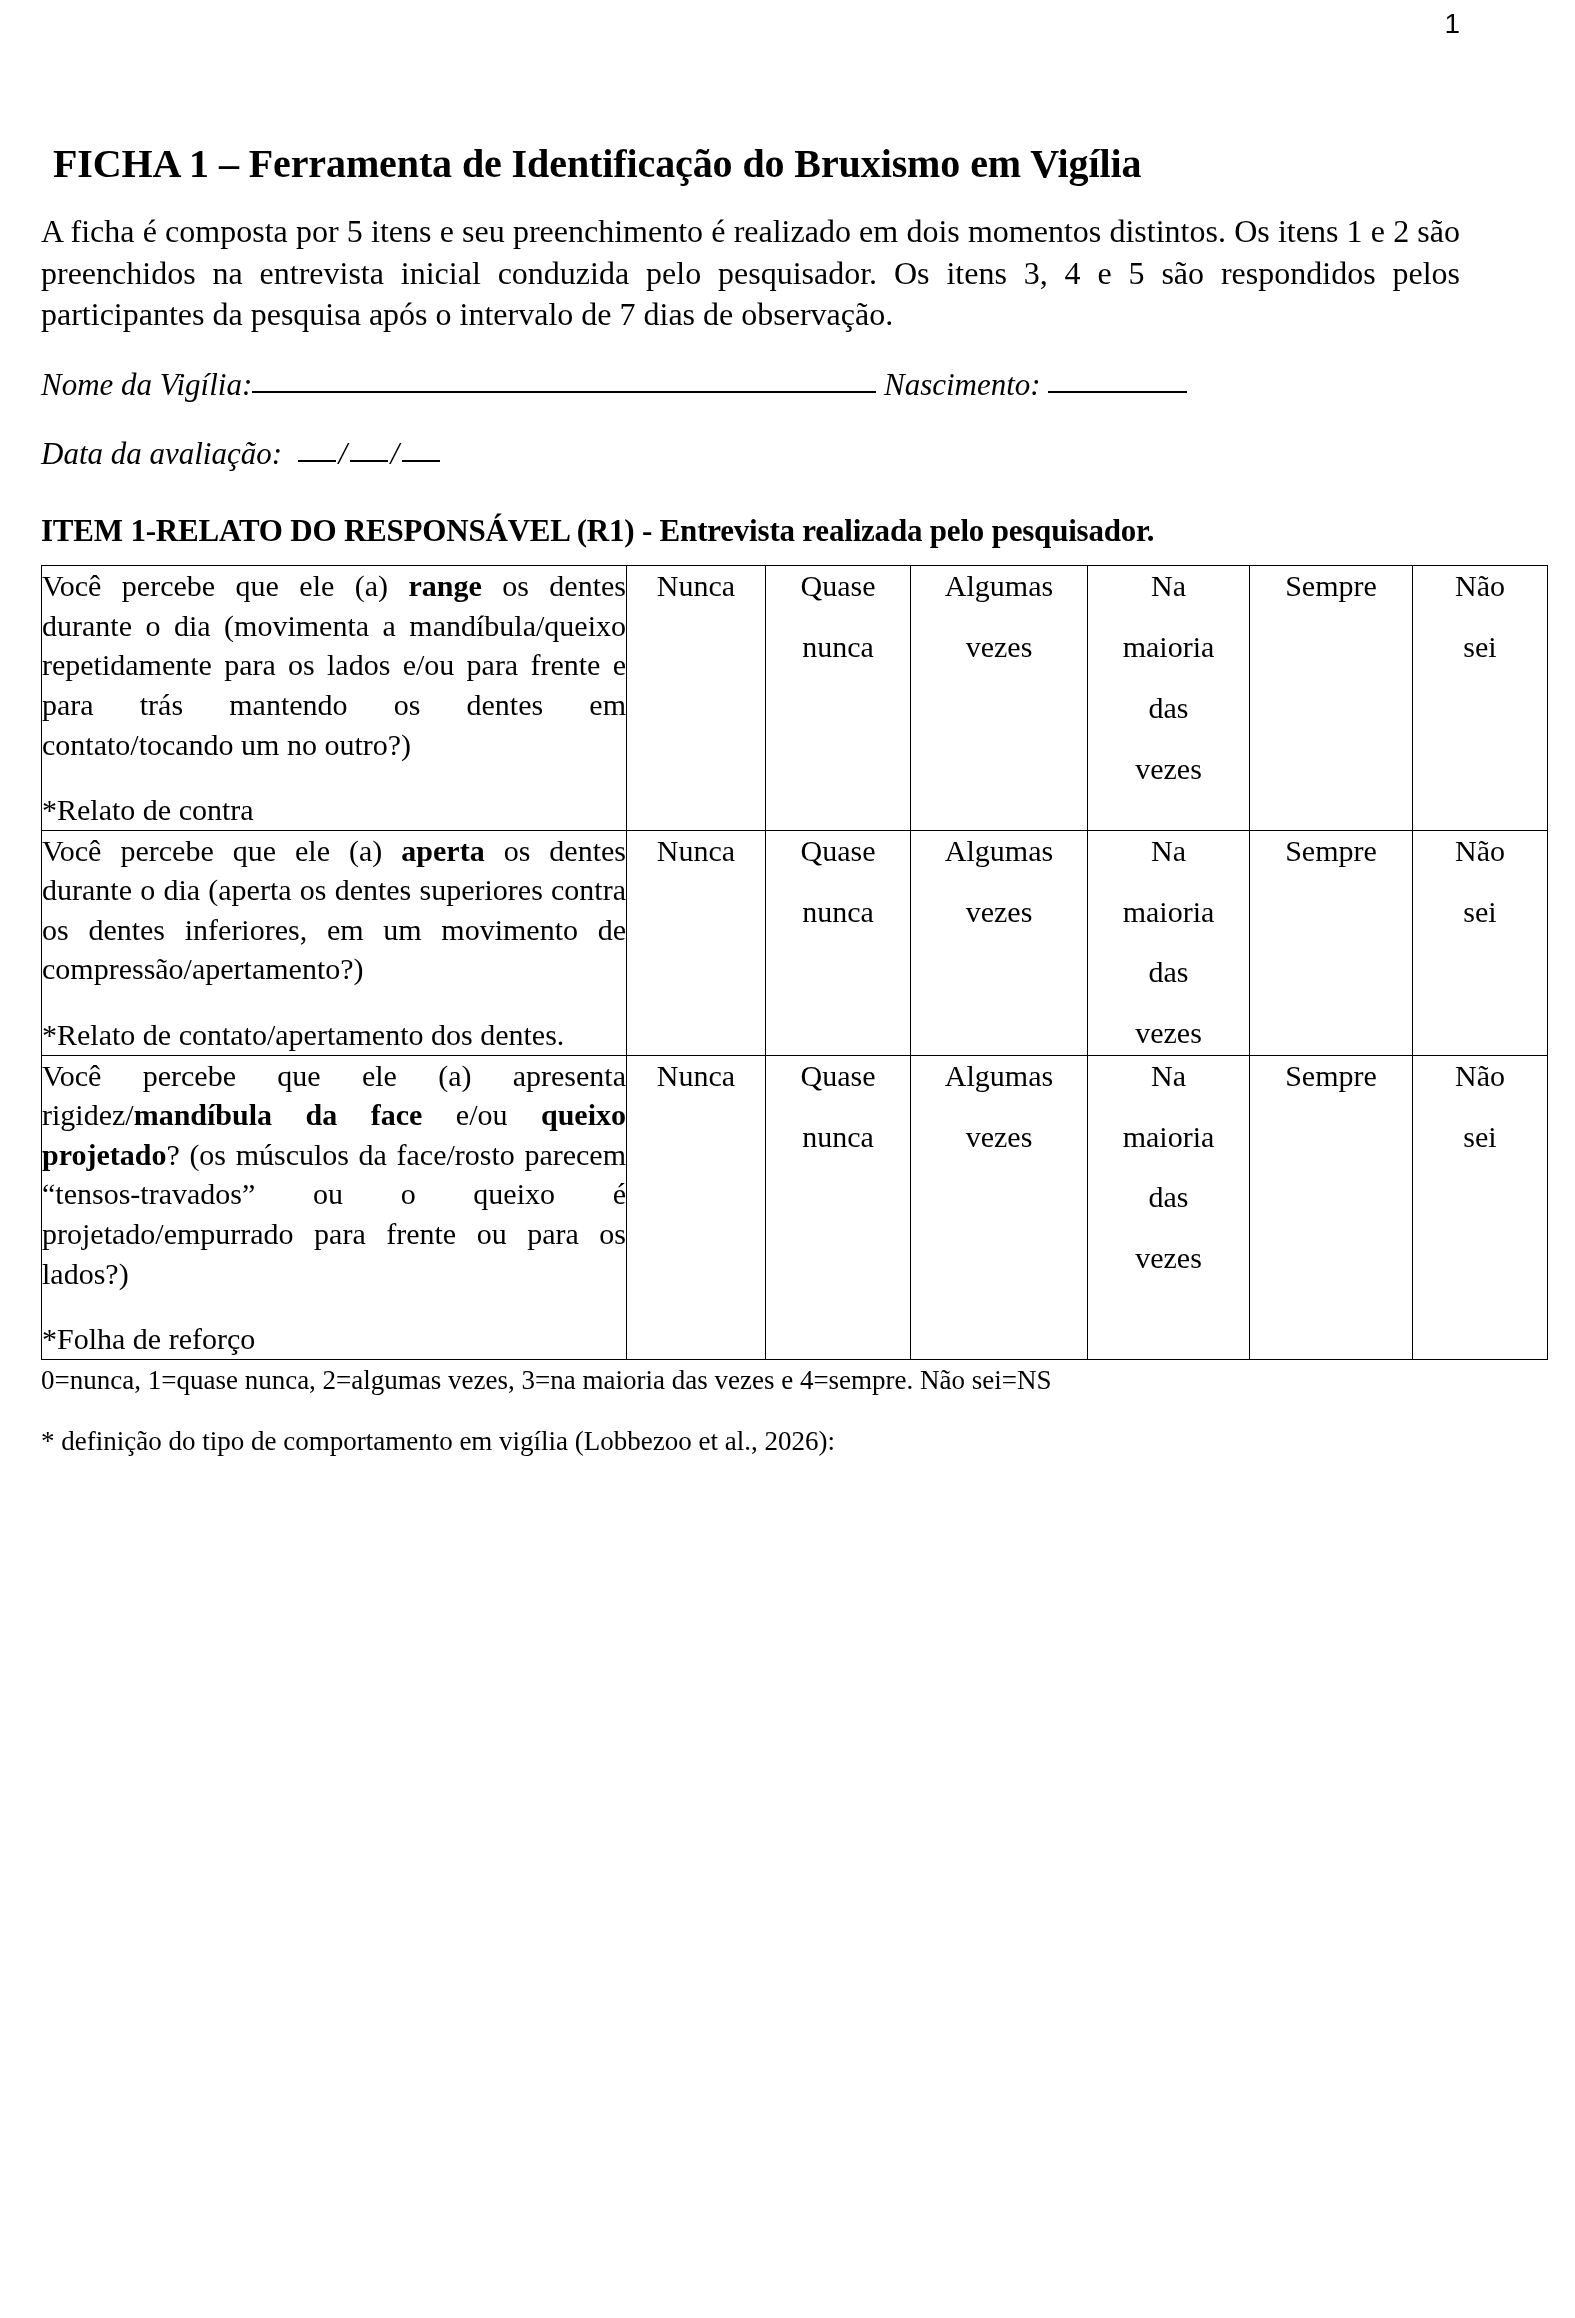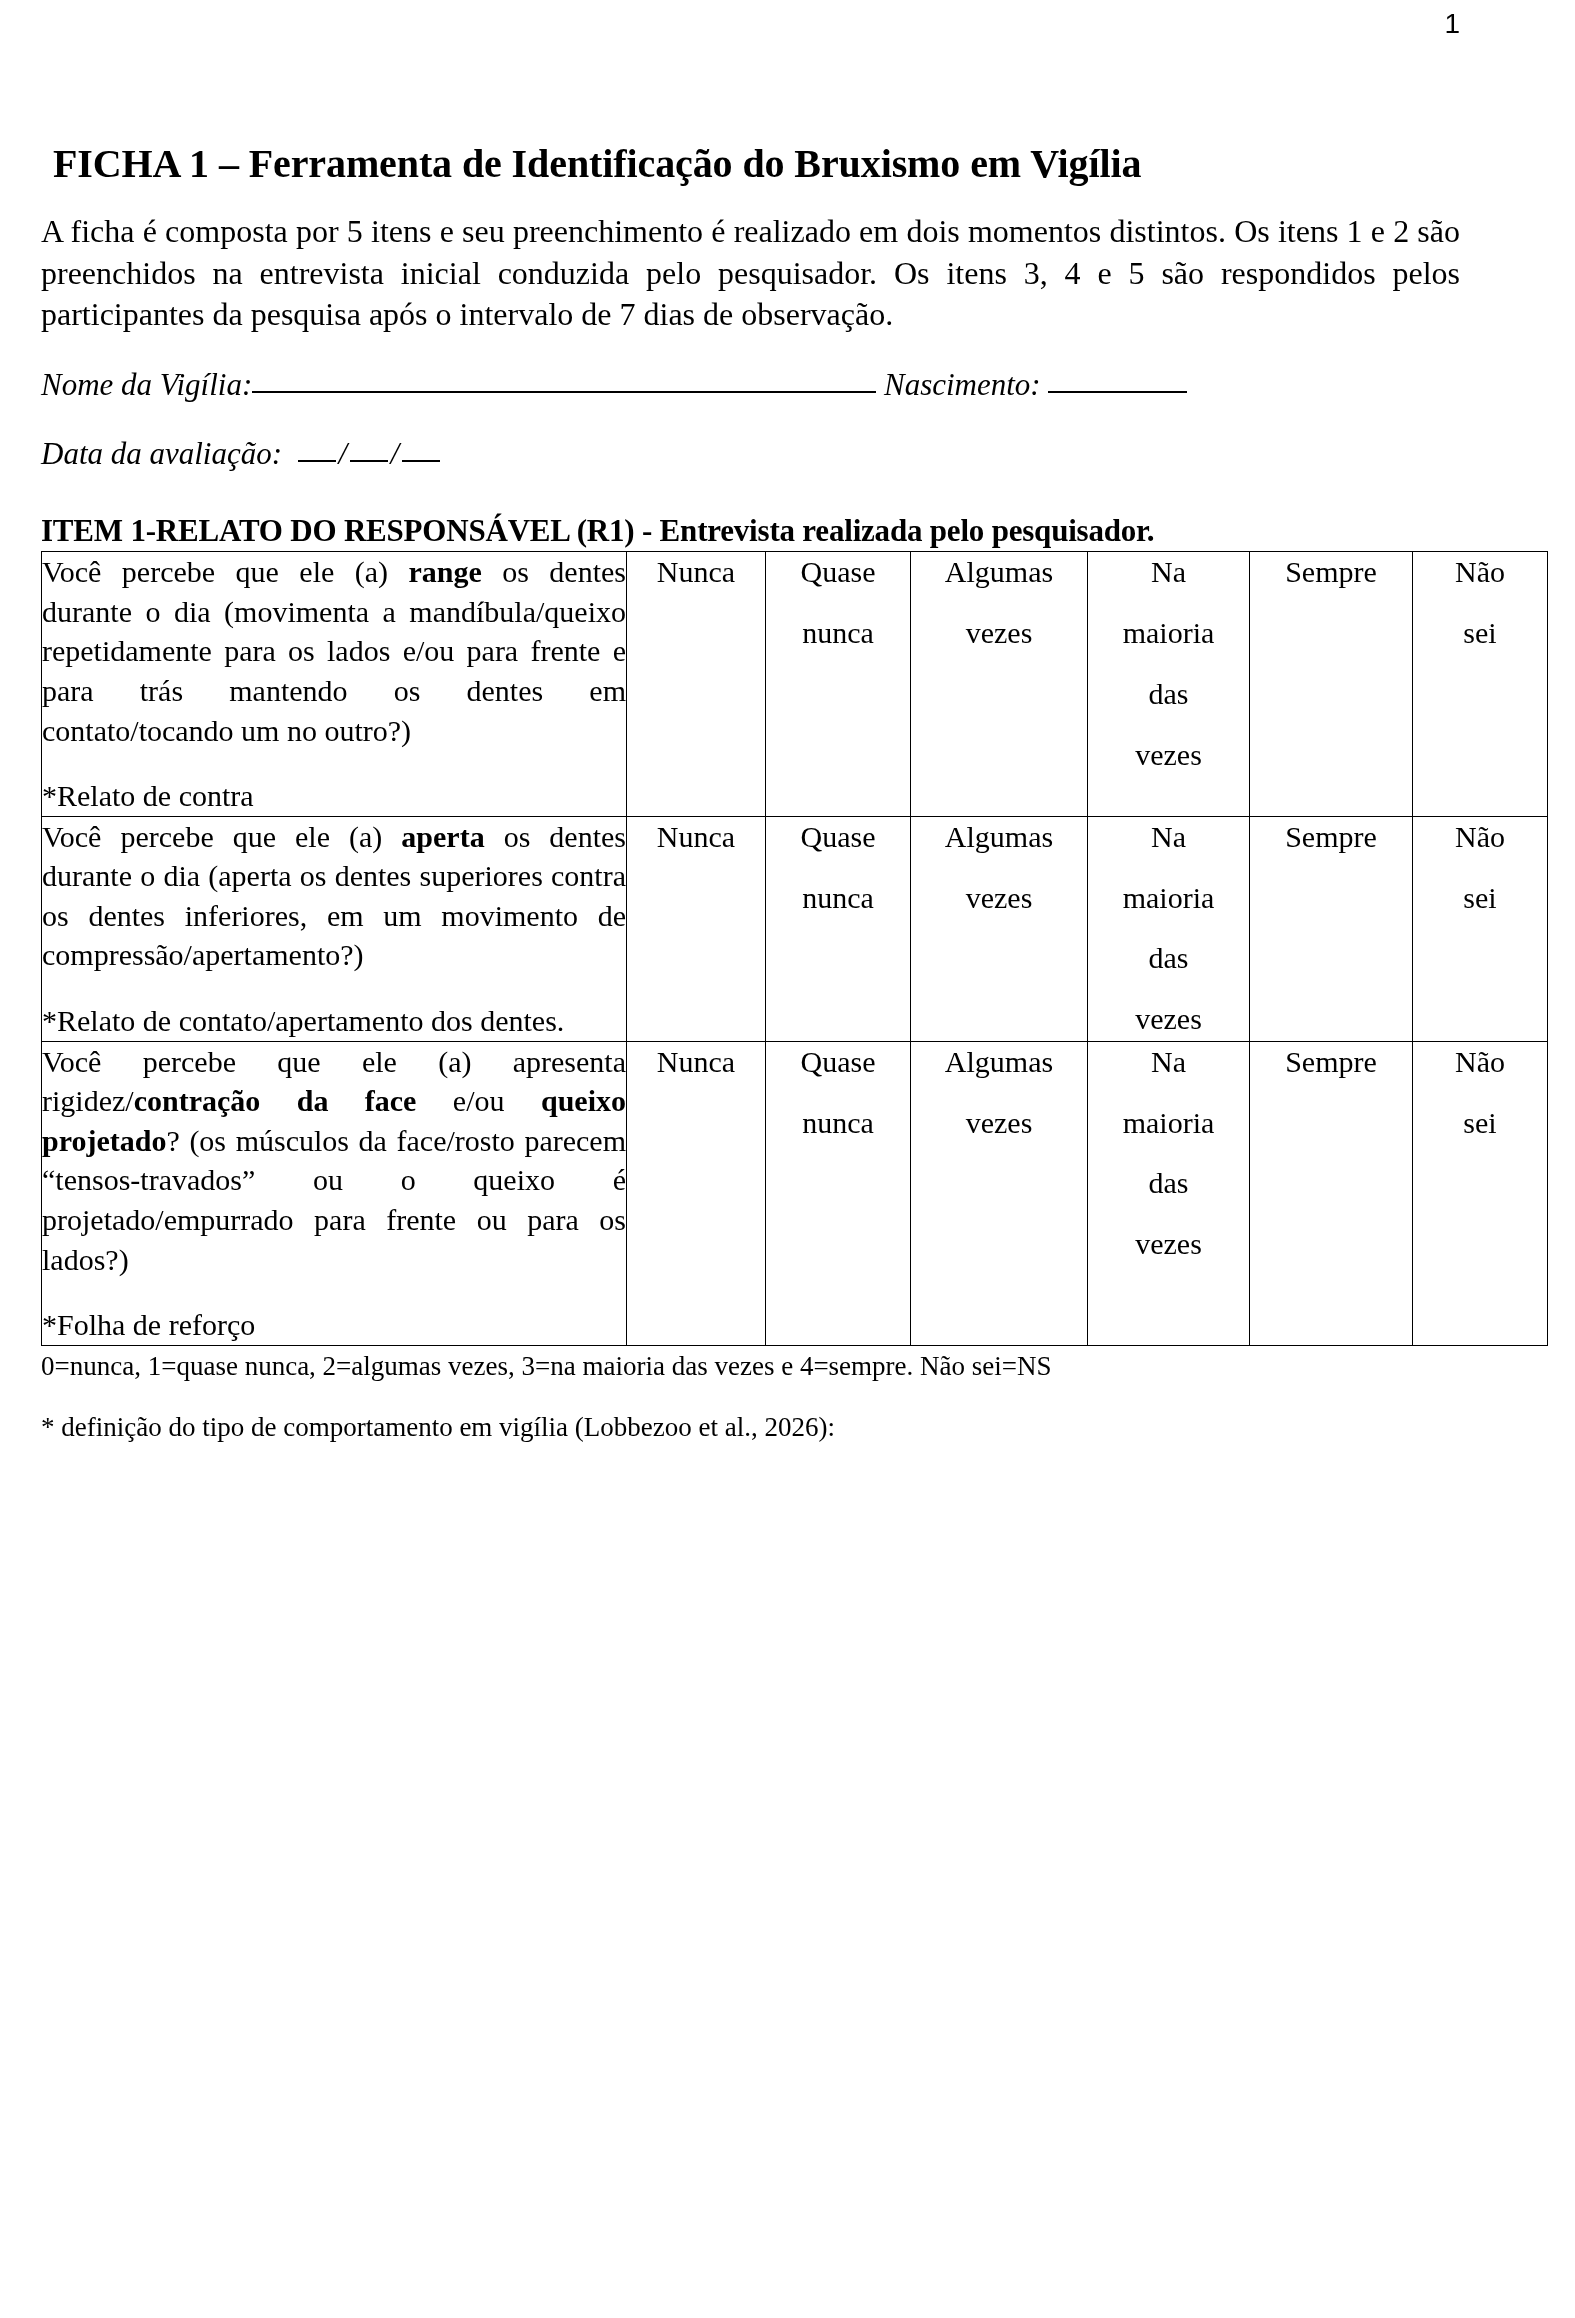--- a/index.html
+++ b/index.html
@@ -81,21 +81,21 @@
     font-size: 31px;
     font-weight: bold;
     margin: 70px 0 12px 0;
     line-height: 1.25;
   }
 
   table.q-table {
     border-collapse: collapse;
     width: 1507px;
     table-layout: fixed;
-    margin-top: 0;
+    margin-top: 14px;
     font-family: Liberation Serif, serif;
   }
   table.q-table td {
     border: 1.9px solid #000;
     vertical-align: top;
     padding: 0;
     font-size: 30px;
     line-height: 1.32;
   }
   td.q-cell {
@@ -214,21 +214,21 @@
               <span class="w">Sempre</span>
             </td>
           <td class="opt">
               <span class="w">Não</span>
               <span class="w">sei</span>
             </td>
         </tr>
 
         <tr>
           <td class="q-cell">
-            <span>Você percebe que ele (a) apresenta rigidez/</span><b>contração da face</b><span> e/ou </span><b>queixo projetado</b><span>? (os músculos da face/rosto parecem “tensos-travados” ou o queixo é projetado/empurrado para frente ou para os lados?)</span>
+            <span>Você percebe que ele (a) apresenta rigidez/</span><b>mandíbula da face</b><span> e/ou </span><b>queixo projetado</b><span>? (os músculos da face/rosto parecem “tensos-travados” ou o queixo é projetado/empurrado para frente ou para os lados?)</span>
             <span class="q-note">*Folha de reforço</span>
           </td>
           <td class="opt">
               <span class="w">Nunca</span>
             </td>
           <td class="opt">
               <span class="w">Quase</span>
               <span class="w">nunca</span>
             </td>
           <td class="opt">

